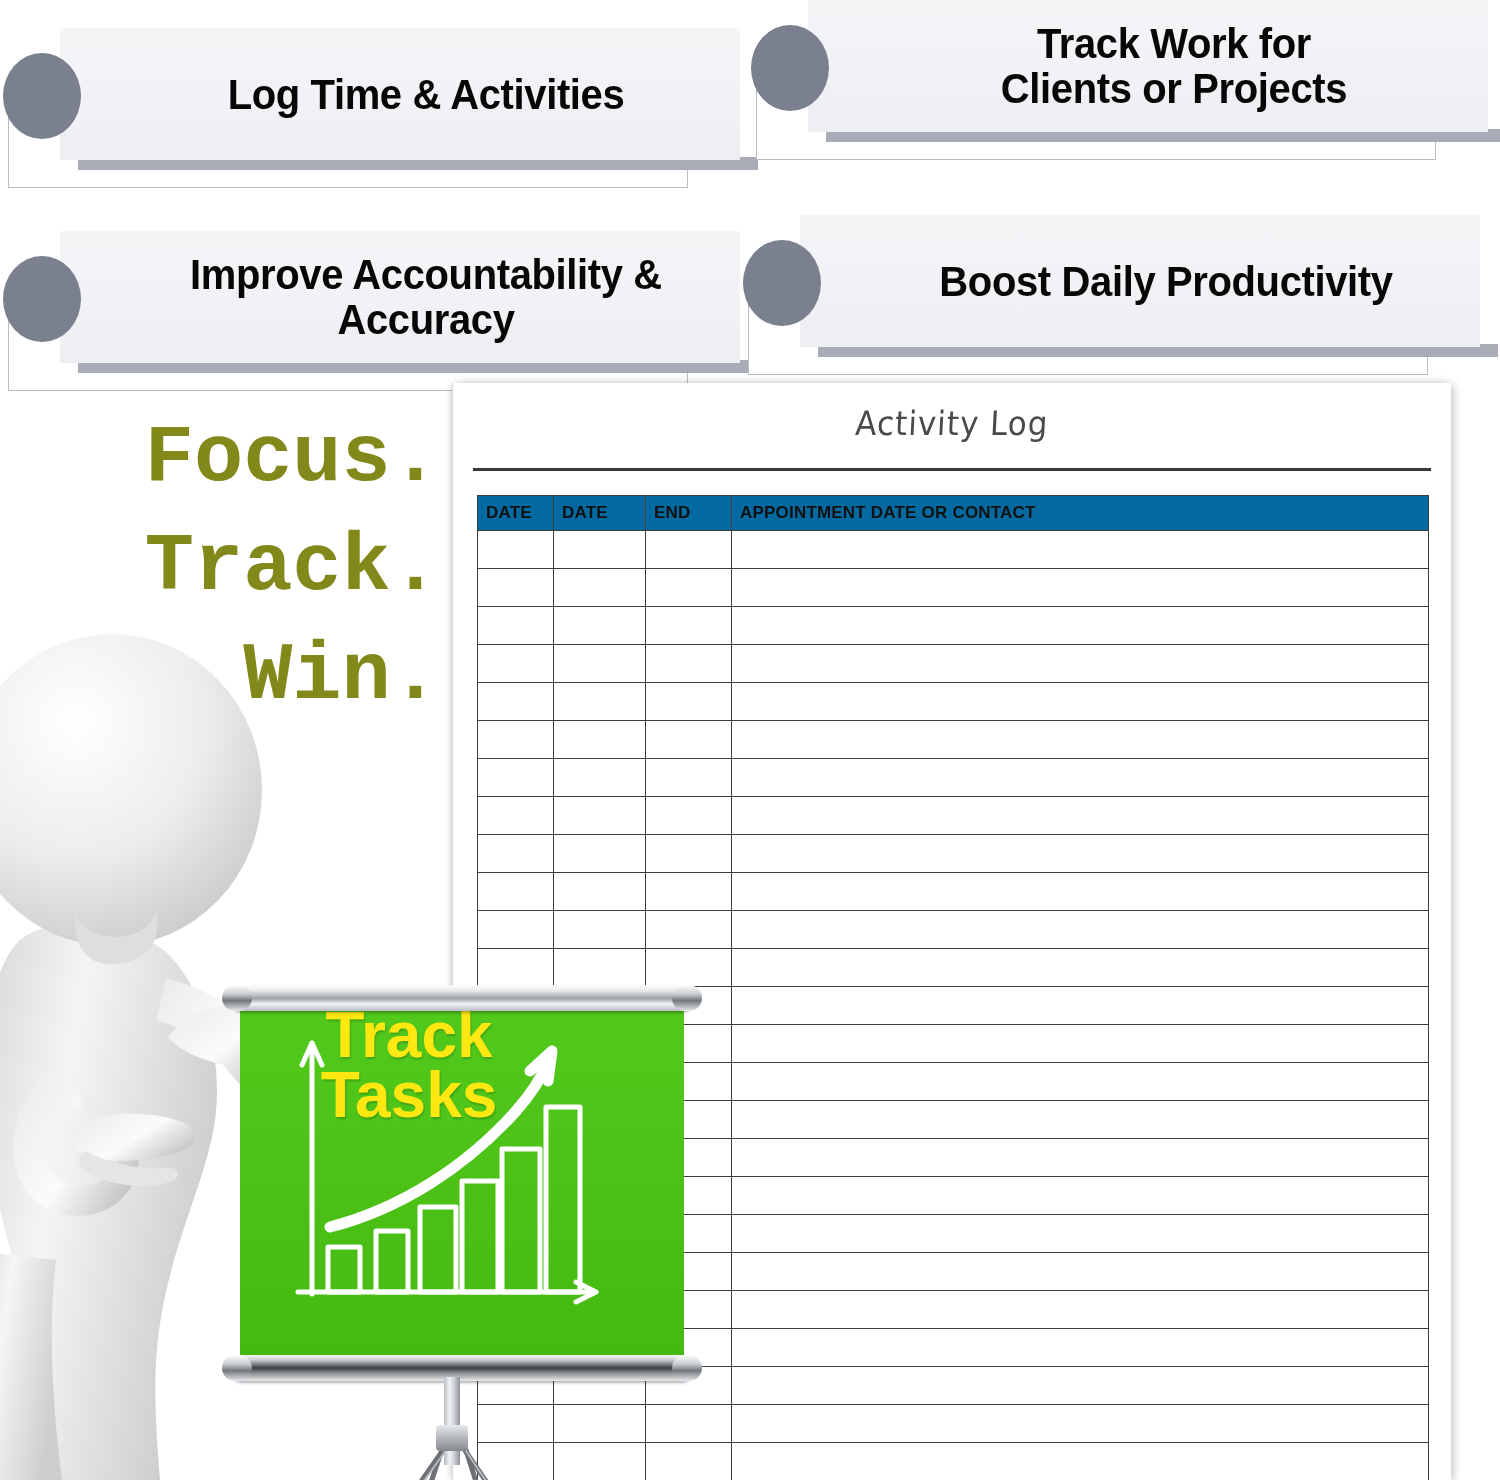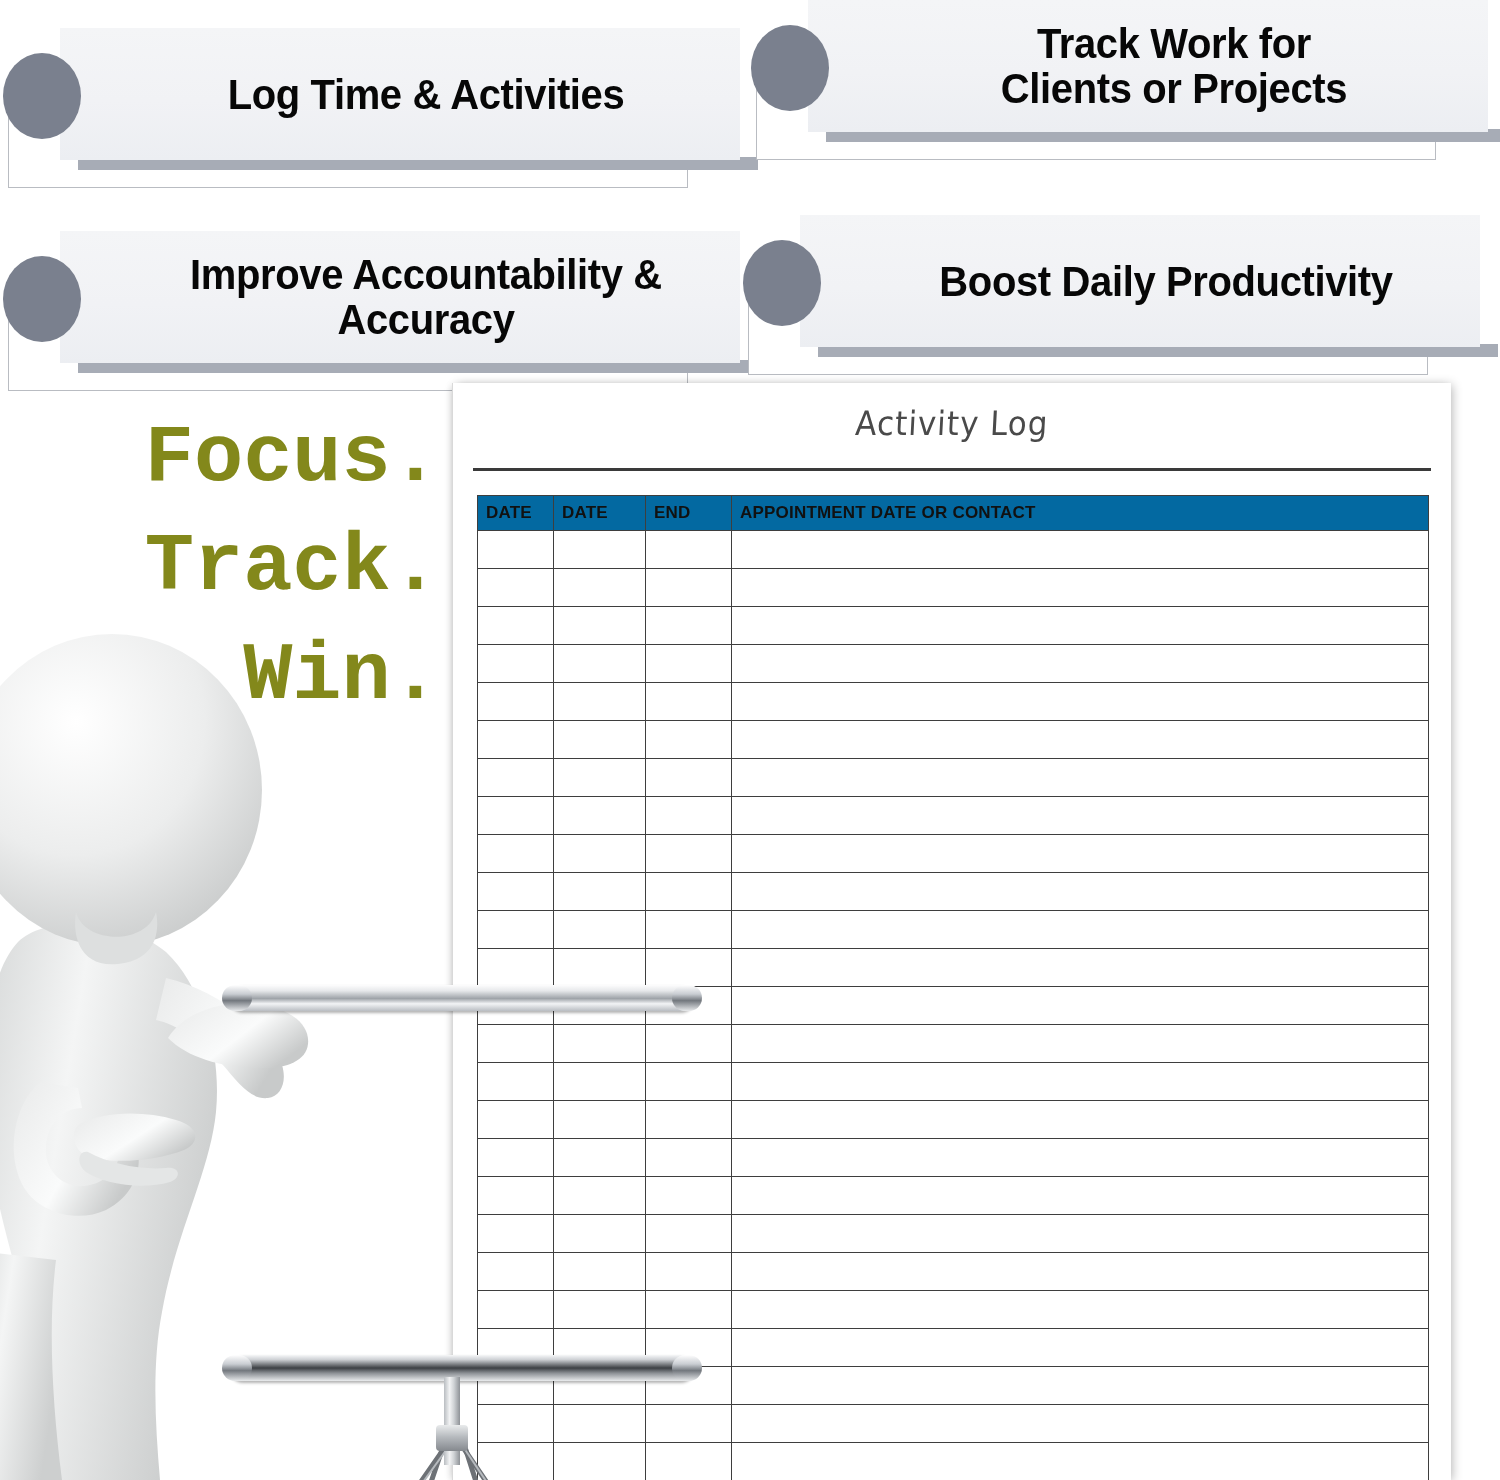--- a/index.html
+++ b/index.html
@@ -381,20 +381,46 @@
 
     <path d="M196 366 C238 376 282 404 306 440 C320 462 314 484 298 486
              C280 488 268 470 252 452 C230 428 206 412 186 408 Z" fill="url(#armG)"></path>
 
     <path d="M258 986 C272 962 310 948 346 952 C380 956 400 972 398 992
              C396 1010 374 1018 342 1016 C310 1014 278 1006 258 986 Z" fill="url(#armG)" transform="translate(-60,-560)"></path>
   </svg>
 </div>
 
 <div class="easel">
+  <div class="sign">
+    <div class="sign-title">
+      <div>Track</div>
+      <div>Tasks</div>
+    </div>
+    <svg class="sign-chart" width="444" height="362" viewBox="0 0 444 362" style="position:absolute;left:0;top:0;">
+      <g stroke="#ffffff" stroke-width="5" fill="none" stroke-linecap="round" stroke-linejoin="round">
+
+        <path d="M72 295 L72 48"></path>
+        <path d="M72 44 L62 66 M72 44 L82 66"></path>
+
+        <path d="M58 293 L352 293"></path>
+        <path d="M356 293 L336 283 M356 293 L336 303"></path>
+
+        <rect x="88" y="248" width="32" height="45"></rect>
+        <rect x="136" y="232" width="32" height="61"></rect>
+        <rect x="180" y="208" width="36" height="85"></rect>
+        <rect x="222" y="182" width="36" height="111"></rect>
+        <rect x="262" y="150" width="38" height="143"></rect>
+        <rect x="306" y="108" width="34" height="185"></rect>
+
+        <path d="M90 228 C160 210 226 168 276 112 C292 94 302 78 308 62" stroke-width="11"></path>
+        <path d="M312 52 L290 72 M312 52 L308 82" stroke-width="11"></path>
+      </g>
+    </svg>
+  </div>
 
   <div class="bar-top"></div>
   <div class="bar-cap" style="left:0;top:0;"></div>
   <div class="bar-cap" style="left:450px;top:0;"></div>
 
   <div class="bar-bot"></div>
   <div class="bar-cap" style="left:0;top:370px;"></div>
   <div class="bar-cap" style="left:450px;top:370px;"></div>
 
   <div class="pole"></div>

